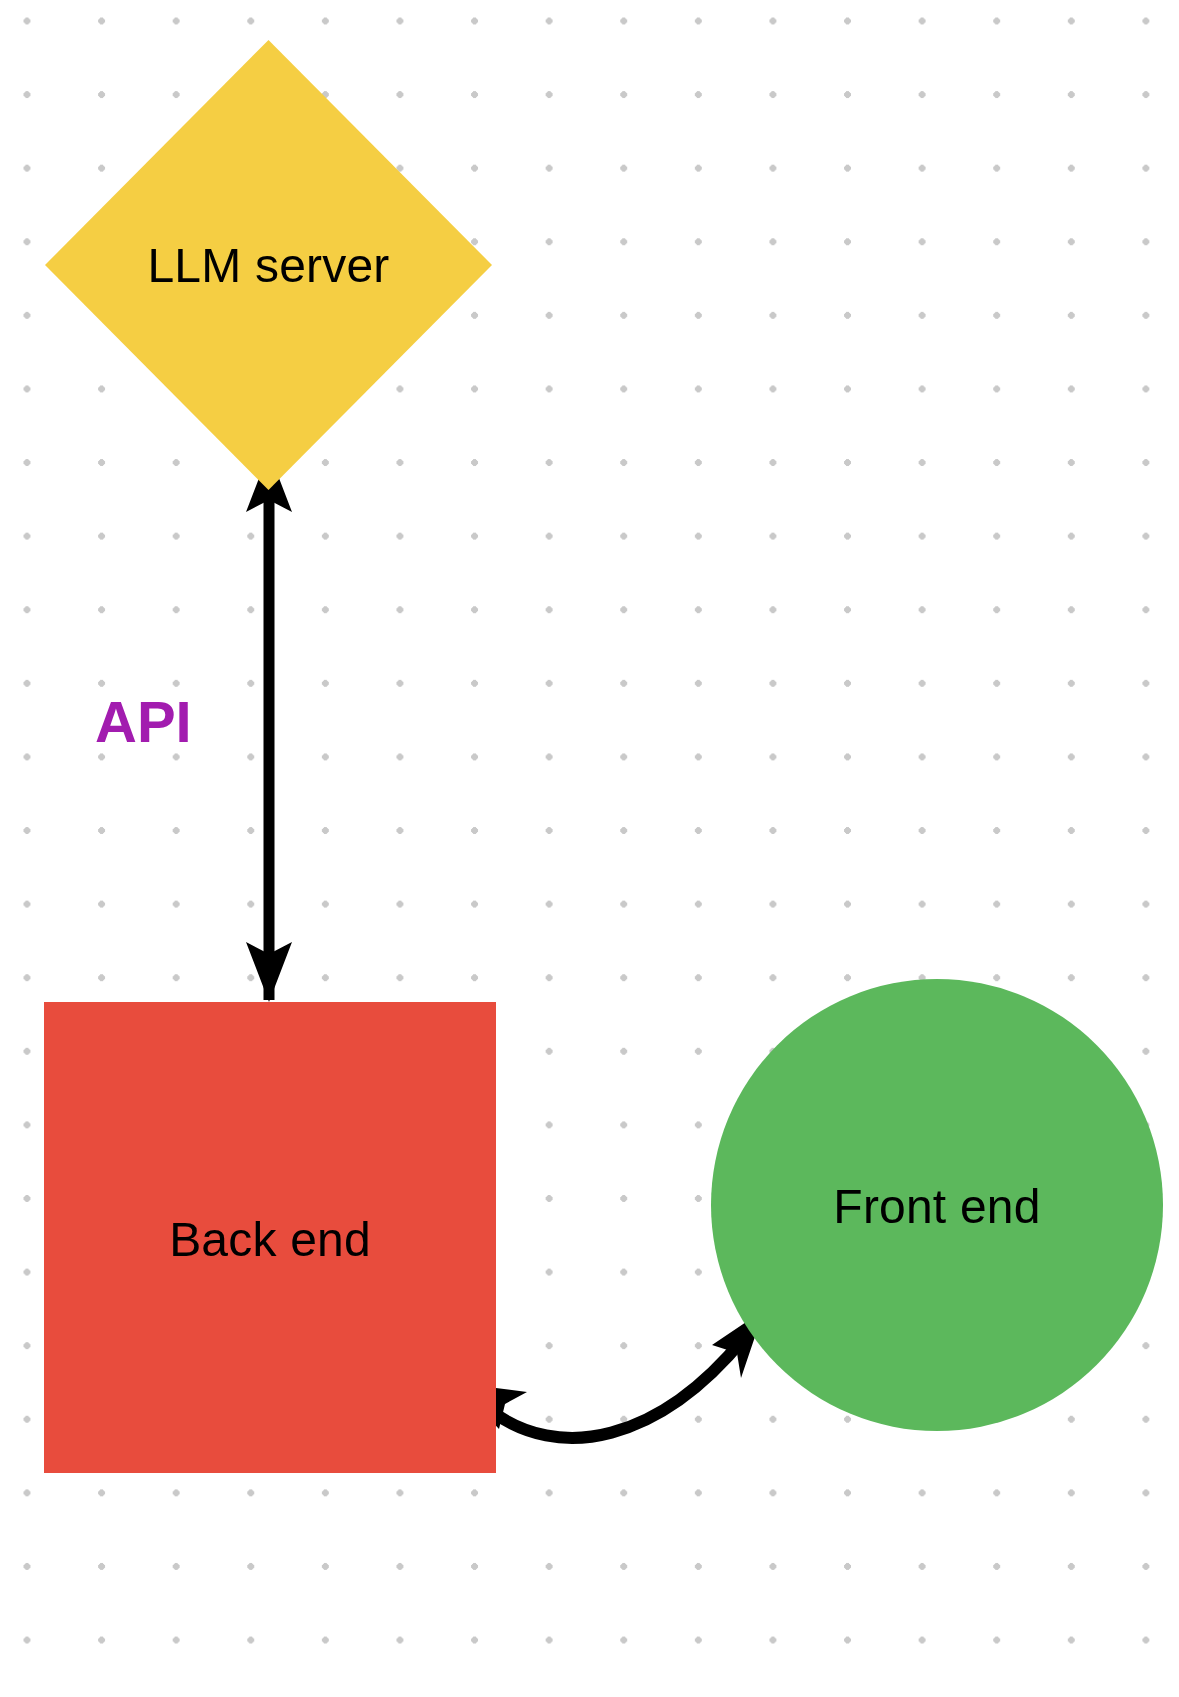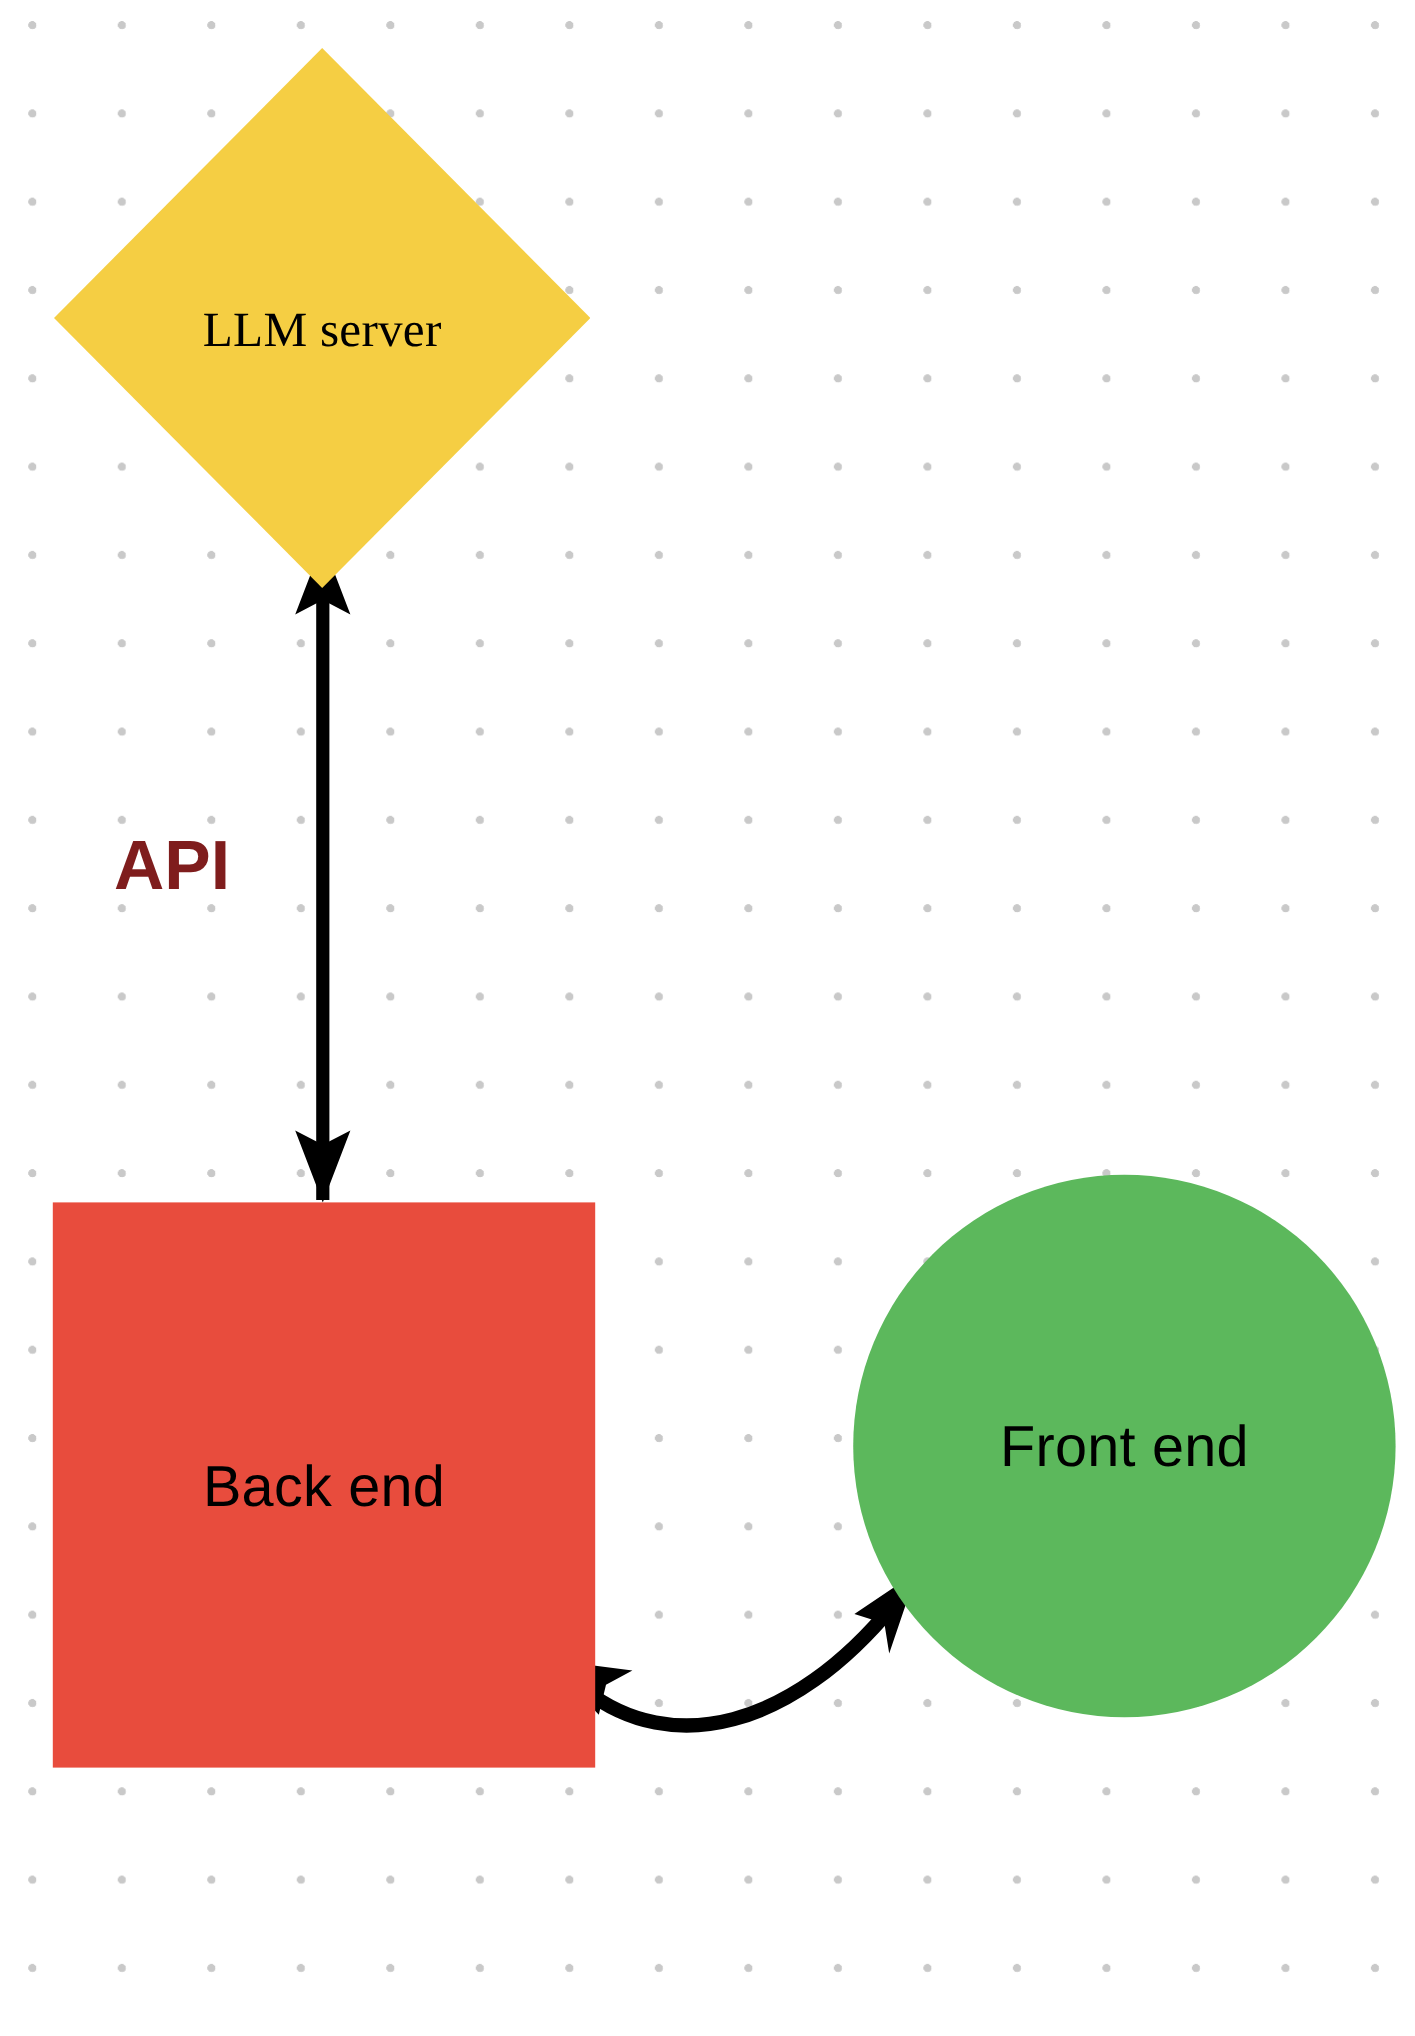--- a/index.html
+++ b/index.html
@@ -47,23 +47,22 @@
   }
   #node-llm-server .diamond-body {
     position: absolute;
     left: 0; top: 0;
     width: 100%;
     height: 100%;
     background-color: #F5CE43;
     clip-path: polygon(50% 0%, 100% 50%, 50% 100%, 0% 50%);
   }
   #node-llm-server .shape-label {
-    top: 210px;
-    font-size: 41px;
-    font-family: Liberation Serif, serif;
+    top: 198px;
+    font-size: 48px;
   }
 
   
   #node-back-end {
     position: absolute;
     left: 44px;
     top: 1002px;
     width: 452px;
     height: 471px;
     background-color: #E84C3D;
@@ -92,21 +91,21 @@
   #edge-layer {
     position: absolute;
     left: 0; top: 0;
     width: 1179px;
     height: 1697px;
     pointer-events: none;
   }
 
   .edge-label {
     position: absolute;
-    color: #7f1d1d;
+    color: #a21caf;
     font-weight: 700;
     white-space: nowrap;
   }
   #label-api {
     left: 95px;
     top: 688px;
     font-size: 58px;
   }
   #label-webrtc {
     left: 480px;

